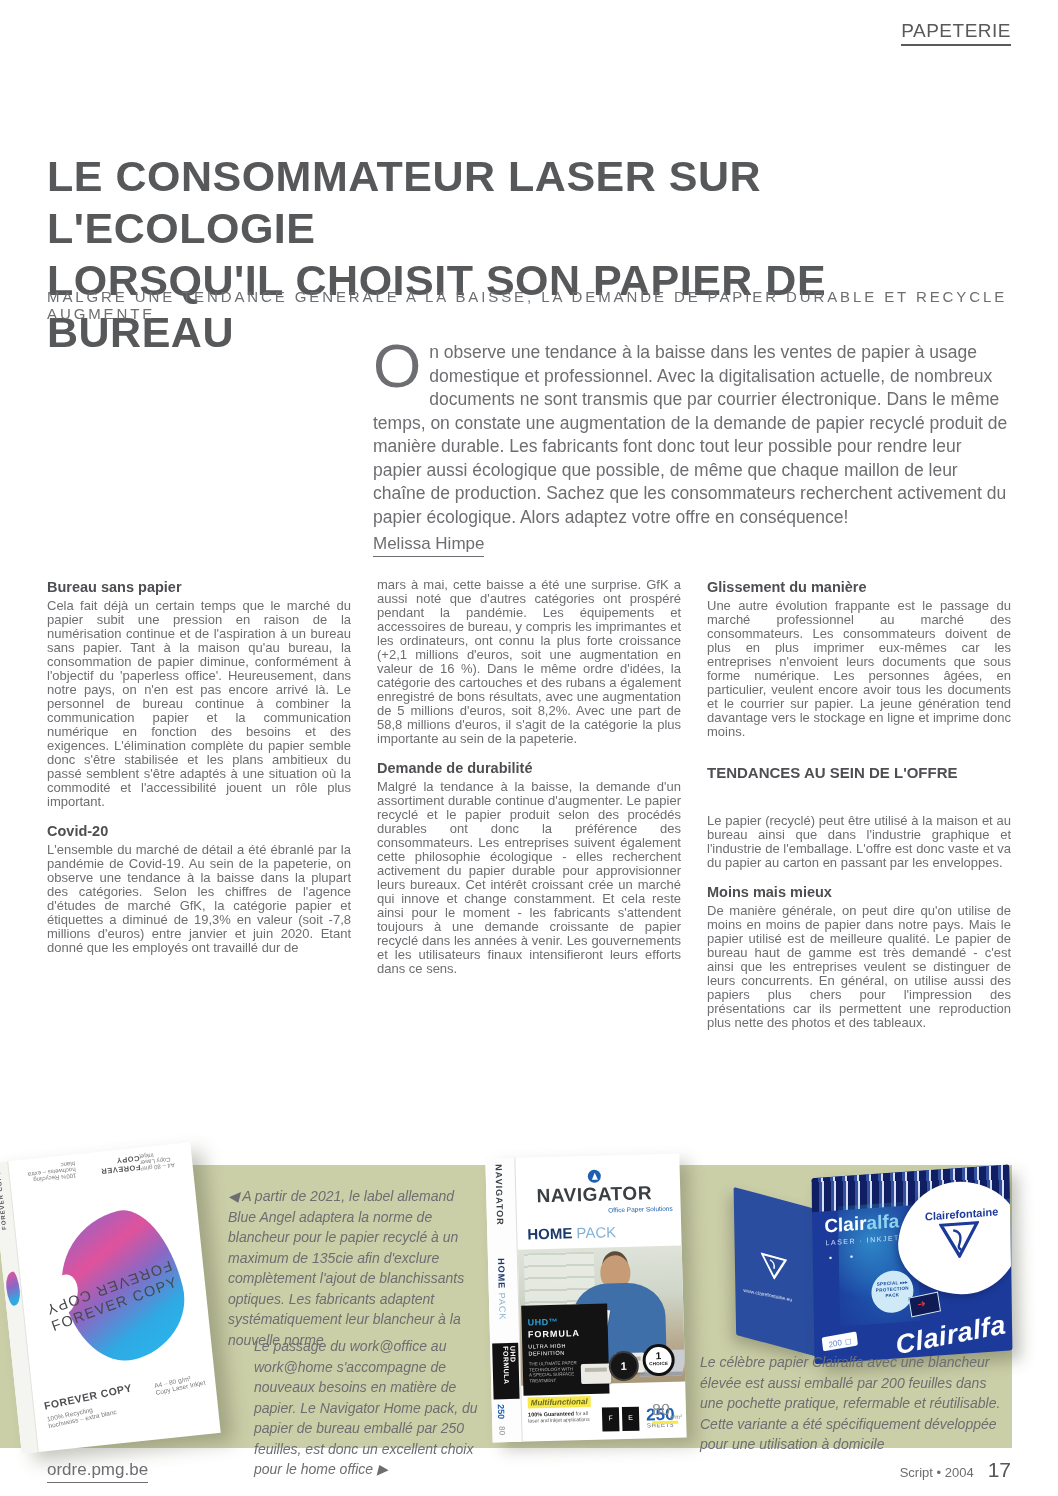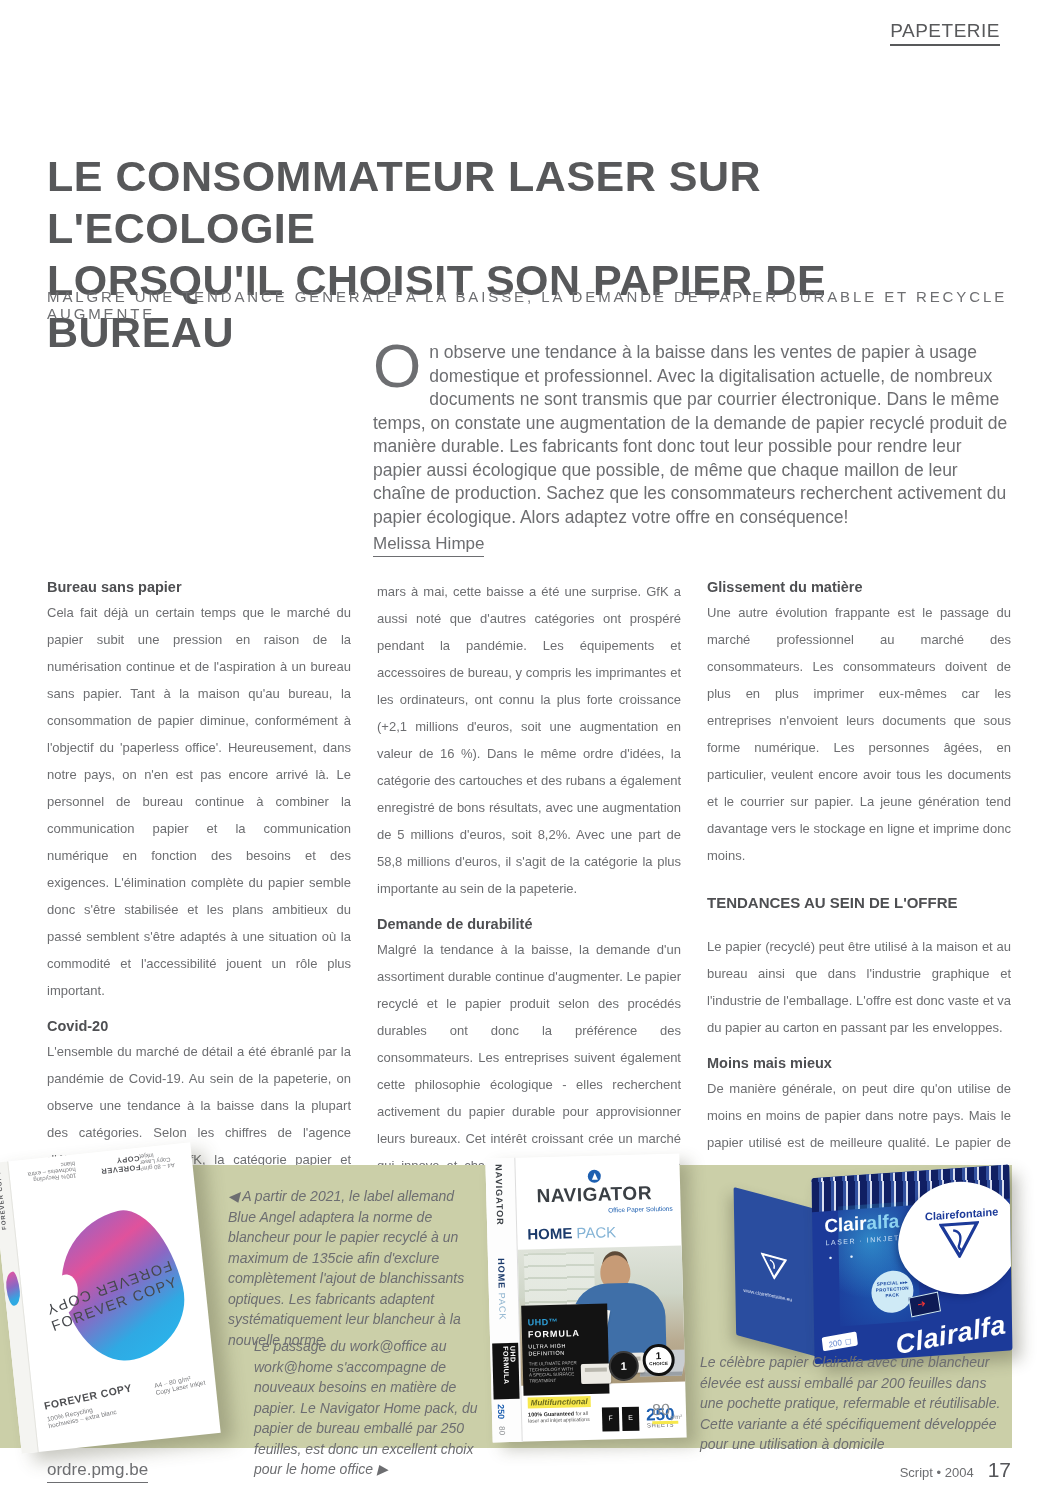--- a/index.html
+++ b/index.html
@@ -1,43 +1,43 @@
 <!DOCTYPE html>
 <html><head>
 <meta charset="utf-8">
 <style>
   * { margin:0; padding:0; box-sizing:border-box; }
   html,body { background:#ffffff; }
   body { font-family:"Liberation Sans", sans-serif; color:#6d6e71; }
   .page { position:relative; width:1058px; height:1496px; background:#ffffff; overflow:hidden; }
 
   
-  .kicker { position:absolute; top:20px; right:58px; font-size:19px; letter-spacing:.5px;
+  .kicker { position:absolute; top:20px; right:47px; font-size:19px; letter-spacing:.5px;
             color:#58595b; border-bottom:2px solid #58595b; padding-bottom:2px; }
   .title { position:absolute; top:150px; left:47px; width:964px;
            font-size:43px; line-height:52px; font-weight:bold; color:#57585a; letter-spacing:.5px; }
   .subtitle { position:absolute; top:288px; left:47px; width:980px;
               font-size:15px; letter-spacing:2.9px; color:#6d6e71; }
 
   
   .intro { position:absolute; top:341px; left:373px; width:640px;
            font-size:17.5px; line-height:23.5px; color:#6d6e71; }
   .dropcap { float:left; font-size:62px; line-height:46px; padding:2px 8px 0 0; color:#6d6e71; font-weight:400; }
   .author { position:absolute; top:534px; left:373px; font-size:17px; color:#6d6e71;
             border-bottom:1.5px solid #6d6e71; padding-bottom:2px; }
 
   
   .columns { position:absolute; top:578px; left:47px; width:964px; display:flex; gap:26px; }
   .col { width:304px; }
   .section-head { font-size:15px; line-height:19.5px; font-weight:bold; color:#4e4f52;
                   white-space:pre-line; margin:0 0 15px 0; }
-  .mid-section-head { margin:24px 0 20px 0; }
+  .mid-section-head { margin:24px 0 31px 0; }
   .col h3 { font-size:14.5px; line-height:19px; font-weight:bold; color:#4e4f52; margin:13px 0 2px 0; }
   .col h3:first-child { margin-top:0; }
-  .col p { font-size:13px; line-height:27px; text-align:justify; color:#6d6e71; }
+  .col p { font-size:13px; line-height:14px; text-align:justify; color:#6d6e71; }
 
   
   .green-band { position:absolute; left:0; top:1165px; width:1012px; height:283px; background:#cbcfa8; }
 
   
   .caption { position:absolute; font-style:italic; font-size:14px; line-height:20.5px; color:#6d6e71; }
   .caption-blue-angel { left:228px; top:1186px; width:254px; }
   .caption-navigator  { left:254px; top:1336px; width:232px; }
   .caption-clairalfa  { left:700px; top:1352px; width:308px; }
 
@@ -203,21 +203,21 @@
       <p>Cela fait déjà un certain temps que le marché du papier subit une pression en raison de la numérisation continue et de l'aspiration à un bureau sans papier. Tant à la maison qu'au bureau, la consommation de papier diminue, conformément à l'objectif du 'paperless office'. Heureusement, dans notre pays, on n'en est pas encore arrivé là. Le personnel de bureau continue à combiner la communication papier et la communication numérique en fonction des besoins et des exigences. L'élimination complète du papier semble donc s'être stabilisée et les plans ambitieux du passé semblent s'être adaptés à une situation où la commodité et l'accessibilité jouent un rôle plus important.</p>
       <h3>Covid-20</h3>
       <p>L'ensemble du marché de détail a été ébranlé par la pandémie de Covid-19. Au sein de la papeterie, on observe une tendance à la baisse dans la plupart des catégories. Selon les chiffres de l'agence d'études de marché GfK, la catégorie papier et étiquettes a diminué de 19,3% en valeur (soit -7,8 millions d'euros) entre janvier et juin 2020. Etant donné que les employés ont travaillé dur de</p>
     </div>
     <div class="col">
       <p>mars à mai, cette baisse a été une surprise. GfK a aussi noté que d'autres catégories ont prospéré pendant la pandémie. Les équipements et accessoires de bureau, y compris les imprimantes et les ordinateurs, ont connu la plus forte croissance (+2,1 millions d'euros, soit une augmentation en valeur de 16 %). Dans le même ordre d'idées, la catégorie des cartouches et des rubans a également enregistré de bons résultats, avec une augmentation de 5 millions d'euros, soit 8,2%. Avec une part de 58,8 millions d'euros, il s'agit de la catégorie la plus importante au sein de la papeterie.</p>
       <h3>Demande de durabilité</h3>
       <p>Malgré la tendance à la baisse, la demande d'un assortiment durable continue d'augmenter. Le papier recyclé et le papier produit selon des procédés durables ont donc la préférence des consommateurs. Les entreprises suivent également cette philosophie écologique - elles recherchent activement du papier durable pour approvisionner leurs bureaux. Cet intérêt croissant crée un marché qui innove et change constamment. Et cela reste ainsi pour le moment - les fabricants s'attendent toujours à une demande croissante de papier recyclé dans les années à venir. Les gouvernements et les utilisateurs finaux intensifieront leurs efforts dans ce sens.</p>
     </div>
     <div class="col">
-      <h3>Glissement du matière</h3>
+      <h3>Glissement du manière</h3>
       <p>Une autre évolution frappante est le passage du marché professionnel au marché des consommateurs. Les consommateurs doivent de plus en plus imprimer eux-mêmes car les entreprises n'envoient leurs documents que sous forme numérique. Les personnes âgées, en particulier, veulent encore avoir tous les documents et le courrier sur papier. La jeune génération tend davantage vers le stockage en ligne et imprime donc moins.</p>
       <h2 class="section-head mid-section-head">TENDANCES AU SEIN DE L'OFFRE</h2>
       <p>Le papier (recyclé) peut être utilisé à la maison et au bureau ainsi que dans l'industrie graphique et l'industrie de l'emballage. L'offre est donc vaste et va du papier au carton en passant par les enveloppes.</p>
       <h3>Moins mais mieux</h3>
       <p>De manière générale, on peut dire qu'on utilise de moins en moins de papier dans notre pays. Mais le papier utilisé est de meilleure qualité. Le papier de bureau haut de gamme est très demandé - c'est ainsi que les entreprises veulent se distinguer de leurs concurrents. En général, on utilise aussi des papiers plus chers pour l'impression des présentations car ils permettent une reproduction plus nette des photos et des tableaux.</p>
     </div>
   </div>
 
   <div class="green-band"></div>
 

